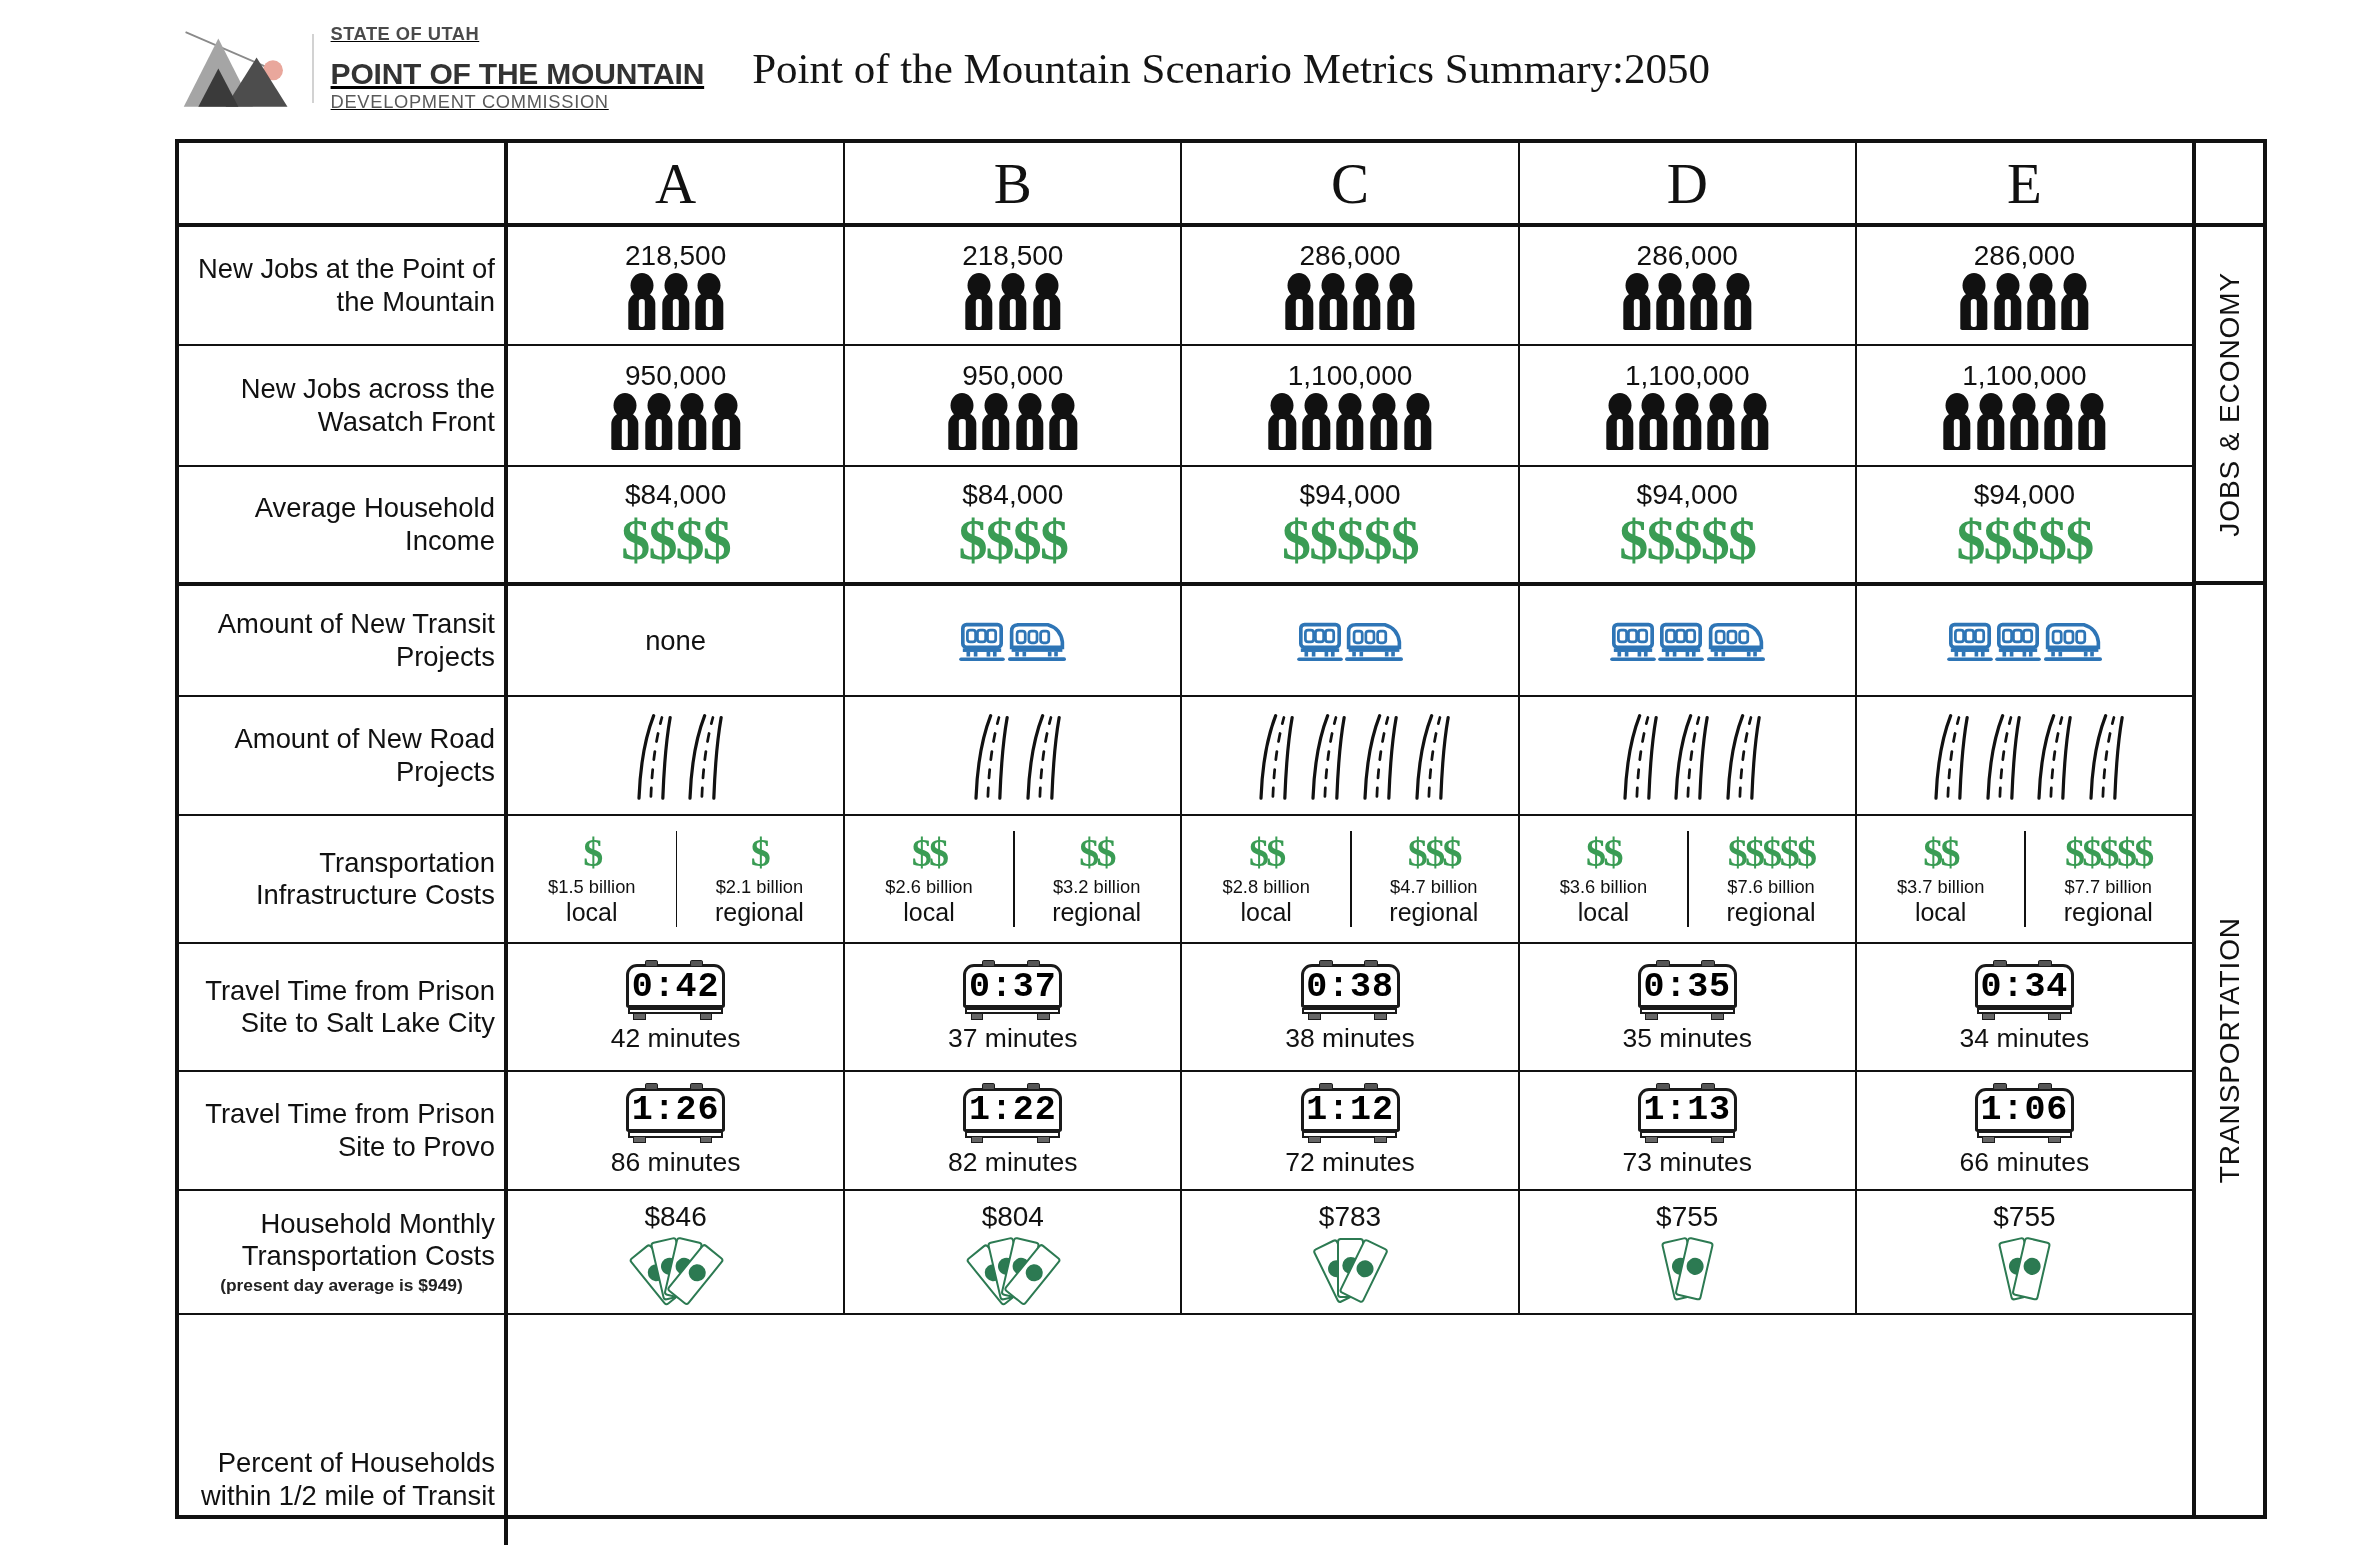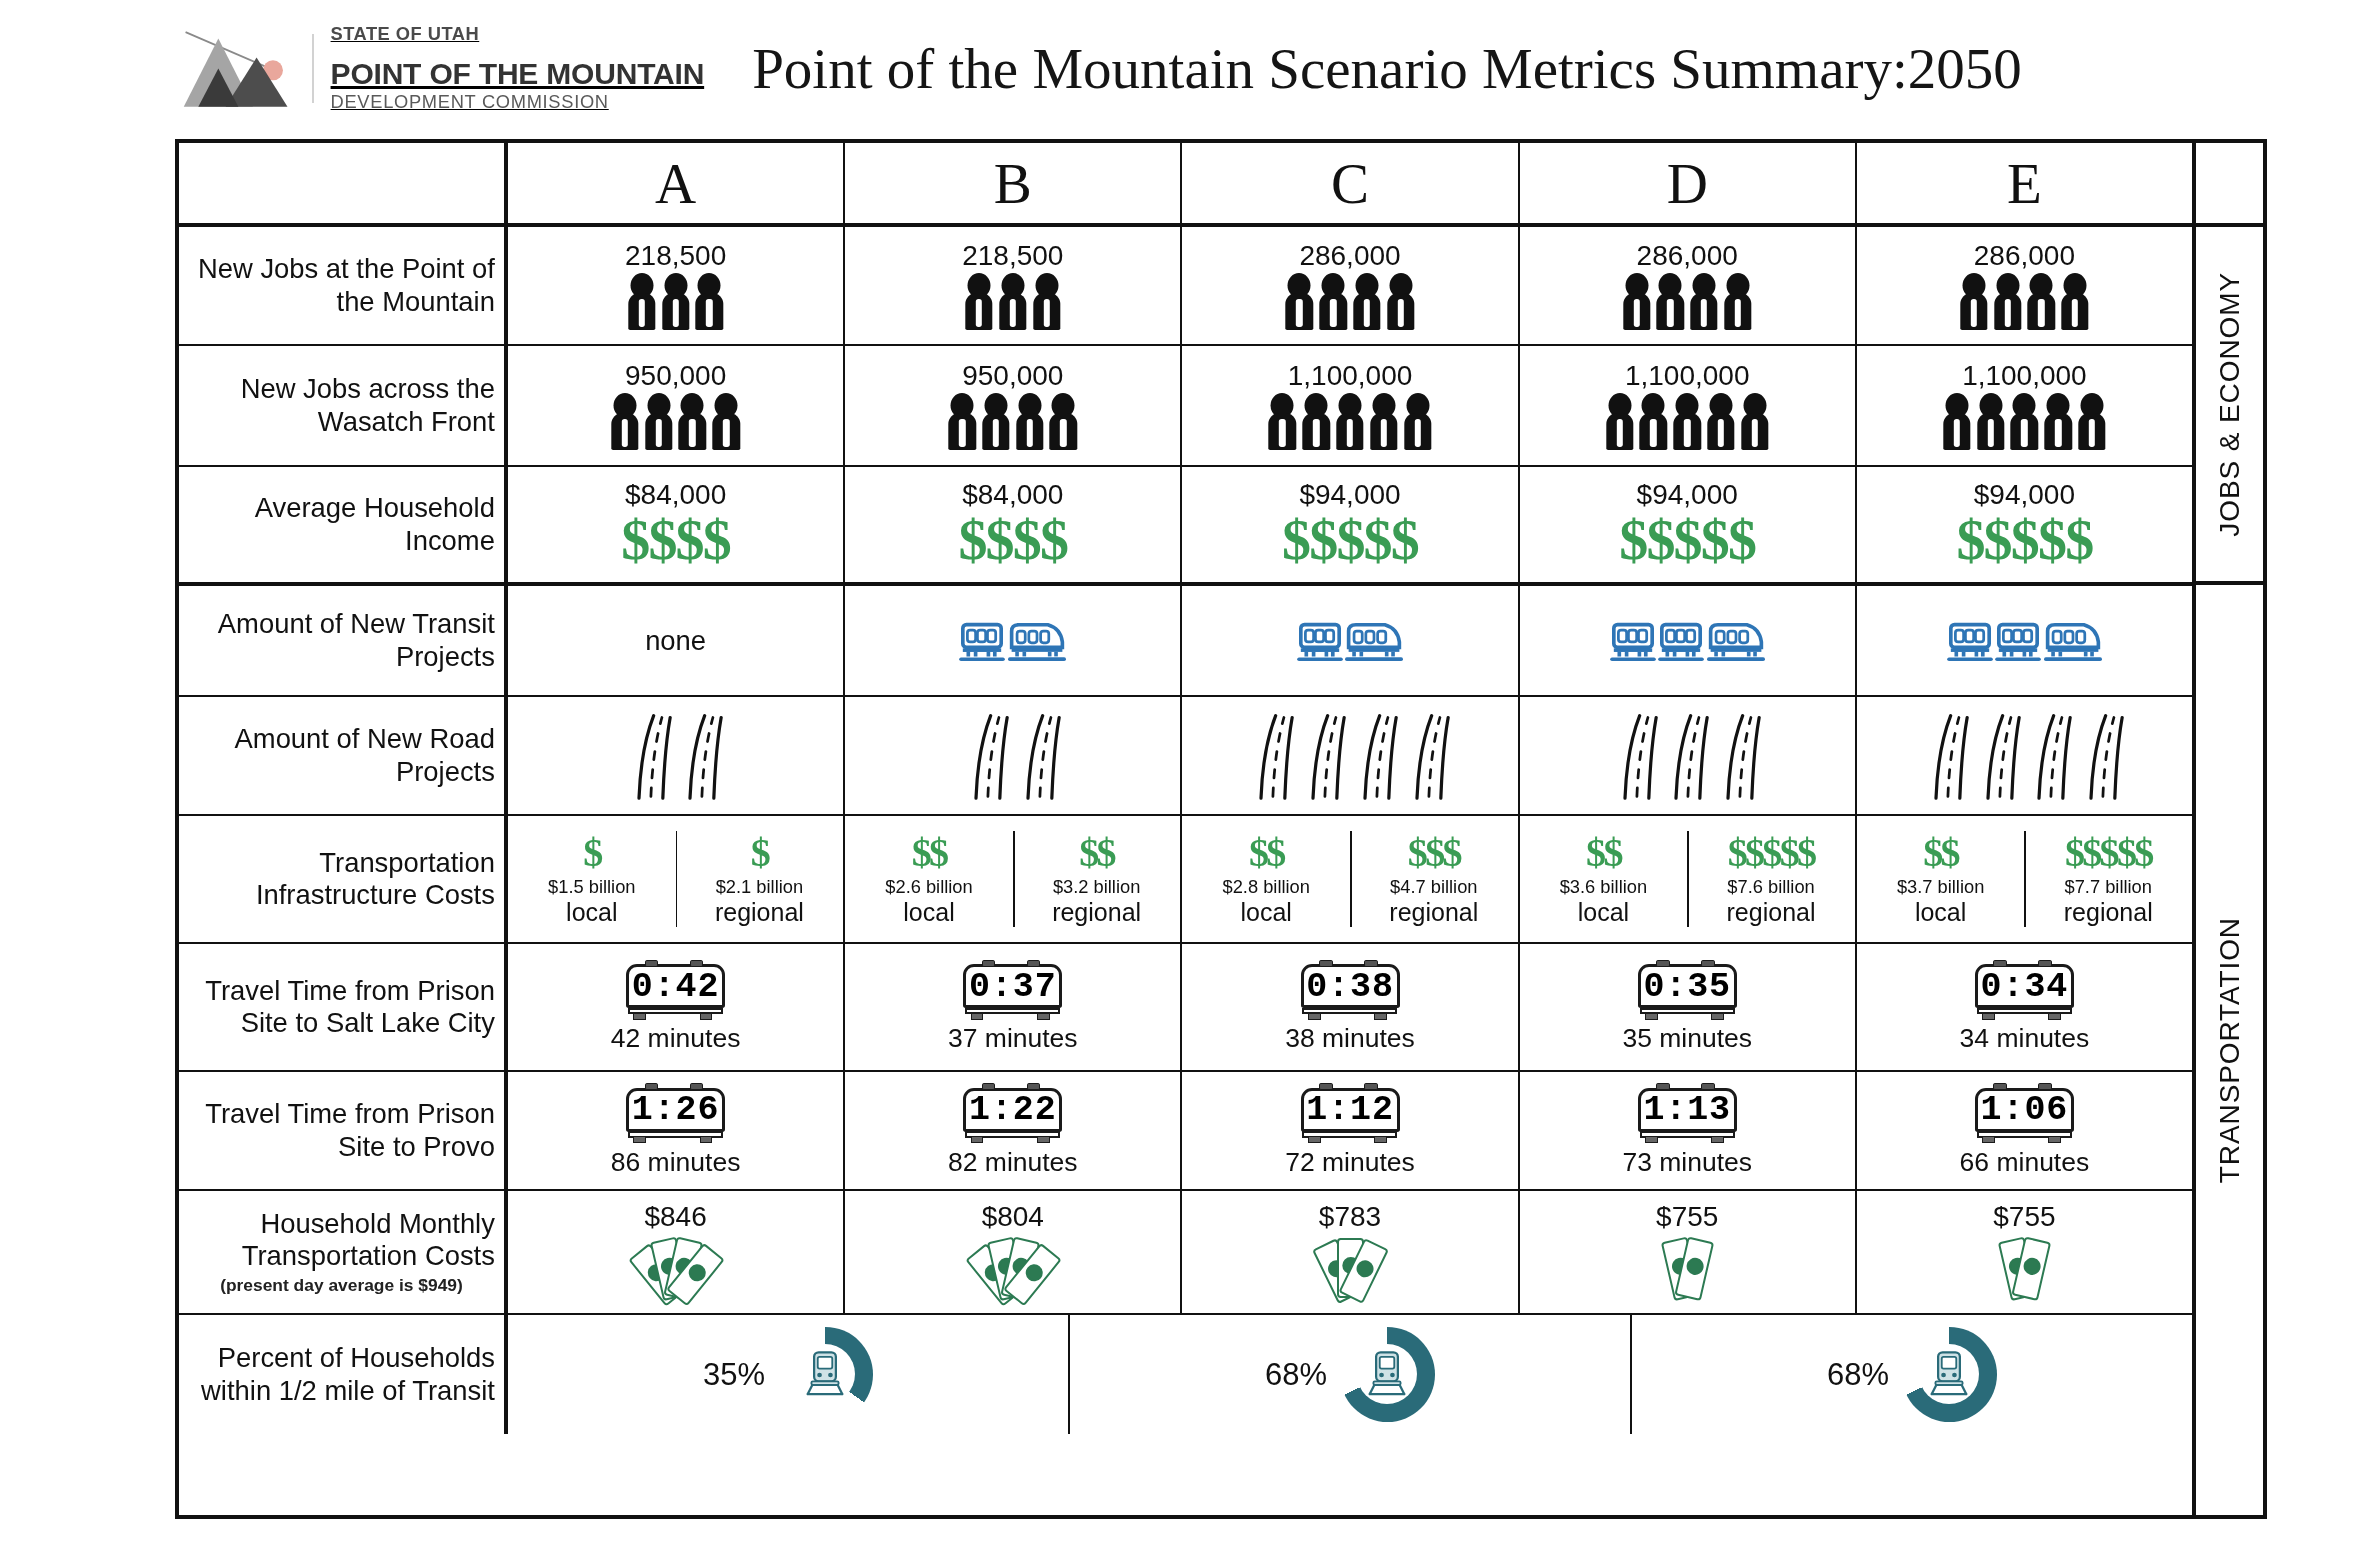--- a/index.html
+++ b/index.html
@@ -18,21 +18,21 @@
   }
   .logo-wrap { display: flex; align-items: center; margin-left: 178px; text-decoration: underline; }
   .logo-mark { width: 128px; height: 91px; flex: 0 0 auto; }
   .logo-divider { width: 2.7px; height: 69px; background: #d2d2d2; margin: 0 16.4px 0 5.5px; }
   .logo-text { display: flex; flex-direction: column; justify-content: center; line-height: 1.0; }
   .logo-l1 { font-size: 18.3px; font-weight: bold; letter-spacing: 0.5px; color: #4a4a4a; }
   .logo-l2 { font-size: 30px; font-weight: bold; letter-spacing: -0.2px; color: #333333; margin-top: 15px; }
   .logo-l3 { font-size: 18.3px; letter-spacing: 0.7px; color: #5a5a5a; margin-top: 4.6px; }
   .title {
     font-family: "Liberation Serif", serif;
-    font-size: 57px;
+    font-size: 43px;
     color: #151515;
     margin-left: 48px;
     white-space: nowrap;
   }
 
   
   .table {
     position: absolute; left: 175px; top: 139px;
     width: 2092px; height: 1380px;
     border: 4.6px solid #111;
@@ -72,21 +72,21 @@
   
   .r-jobs { height: 119px; }
   .r-jobs2 { height: 121px; }
   .r-income { height: 119px; }
   .r-transit { height: 111px; }
   .r-road { height: 119px; }
   .r-cost { height: 128px; }
   .r-travel { height: 128px; }
   .r-travel2 { height: 119px; }
   .r-hh { height: 124px; }
-  .r-pct { height: 119px; }
+  .r-pct { height: 119px; flex-direction: column; }
 
   .val-num { font-size: 28px; color: #111; line-height: 1.05; margin-bottom: 1.8px; }
   .none-text { font-size: 27.4px; color: #111; }
 
   
   .icons { display: flex; align-items: flex-end; justify-content: center; gap: 6.4px; }
   .person { width: 27.4px; height: 57px; position: relative; }
   .person .head {
     position: absolute; left: 50%; top: 0; transform: translateX(-50%);
     width: 23px; height: 25px; border-radius: 50%;

